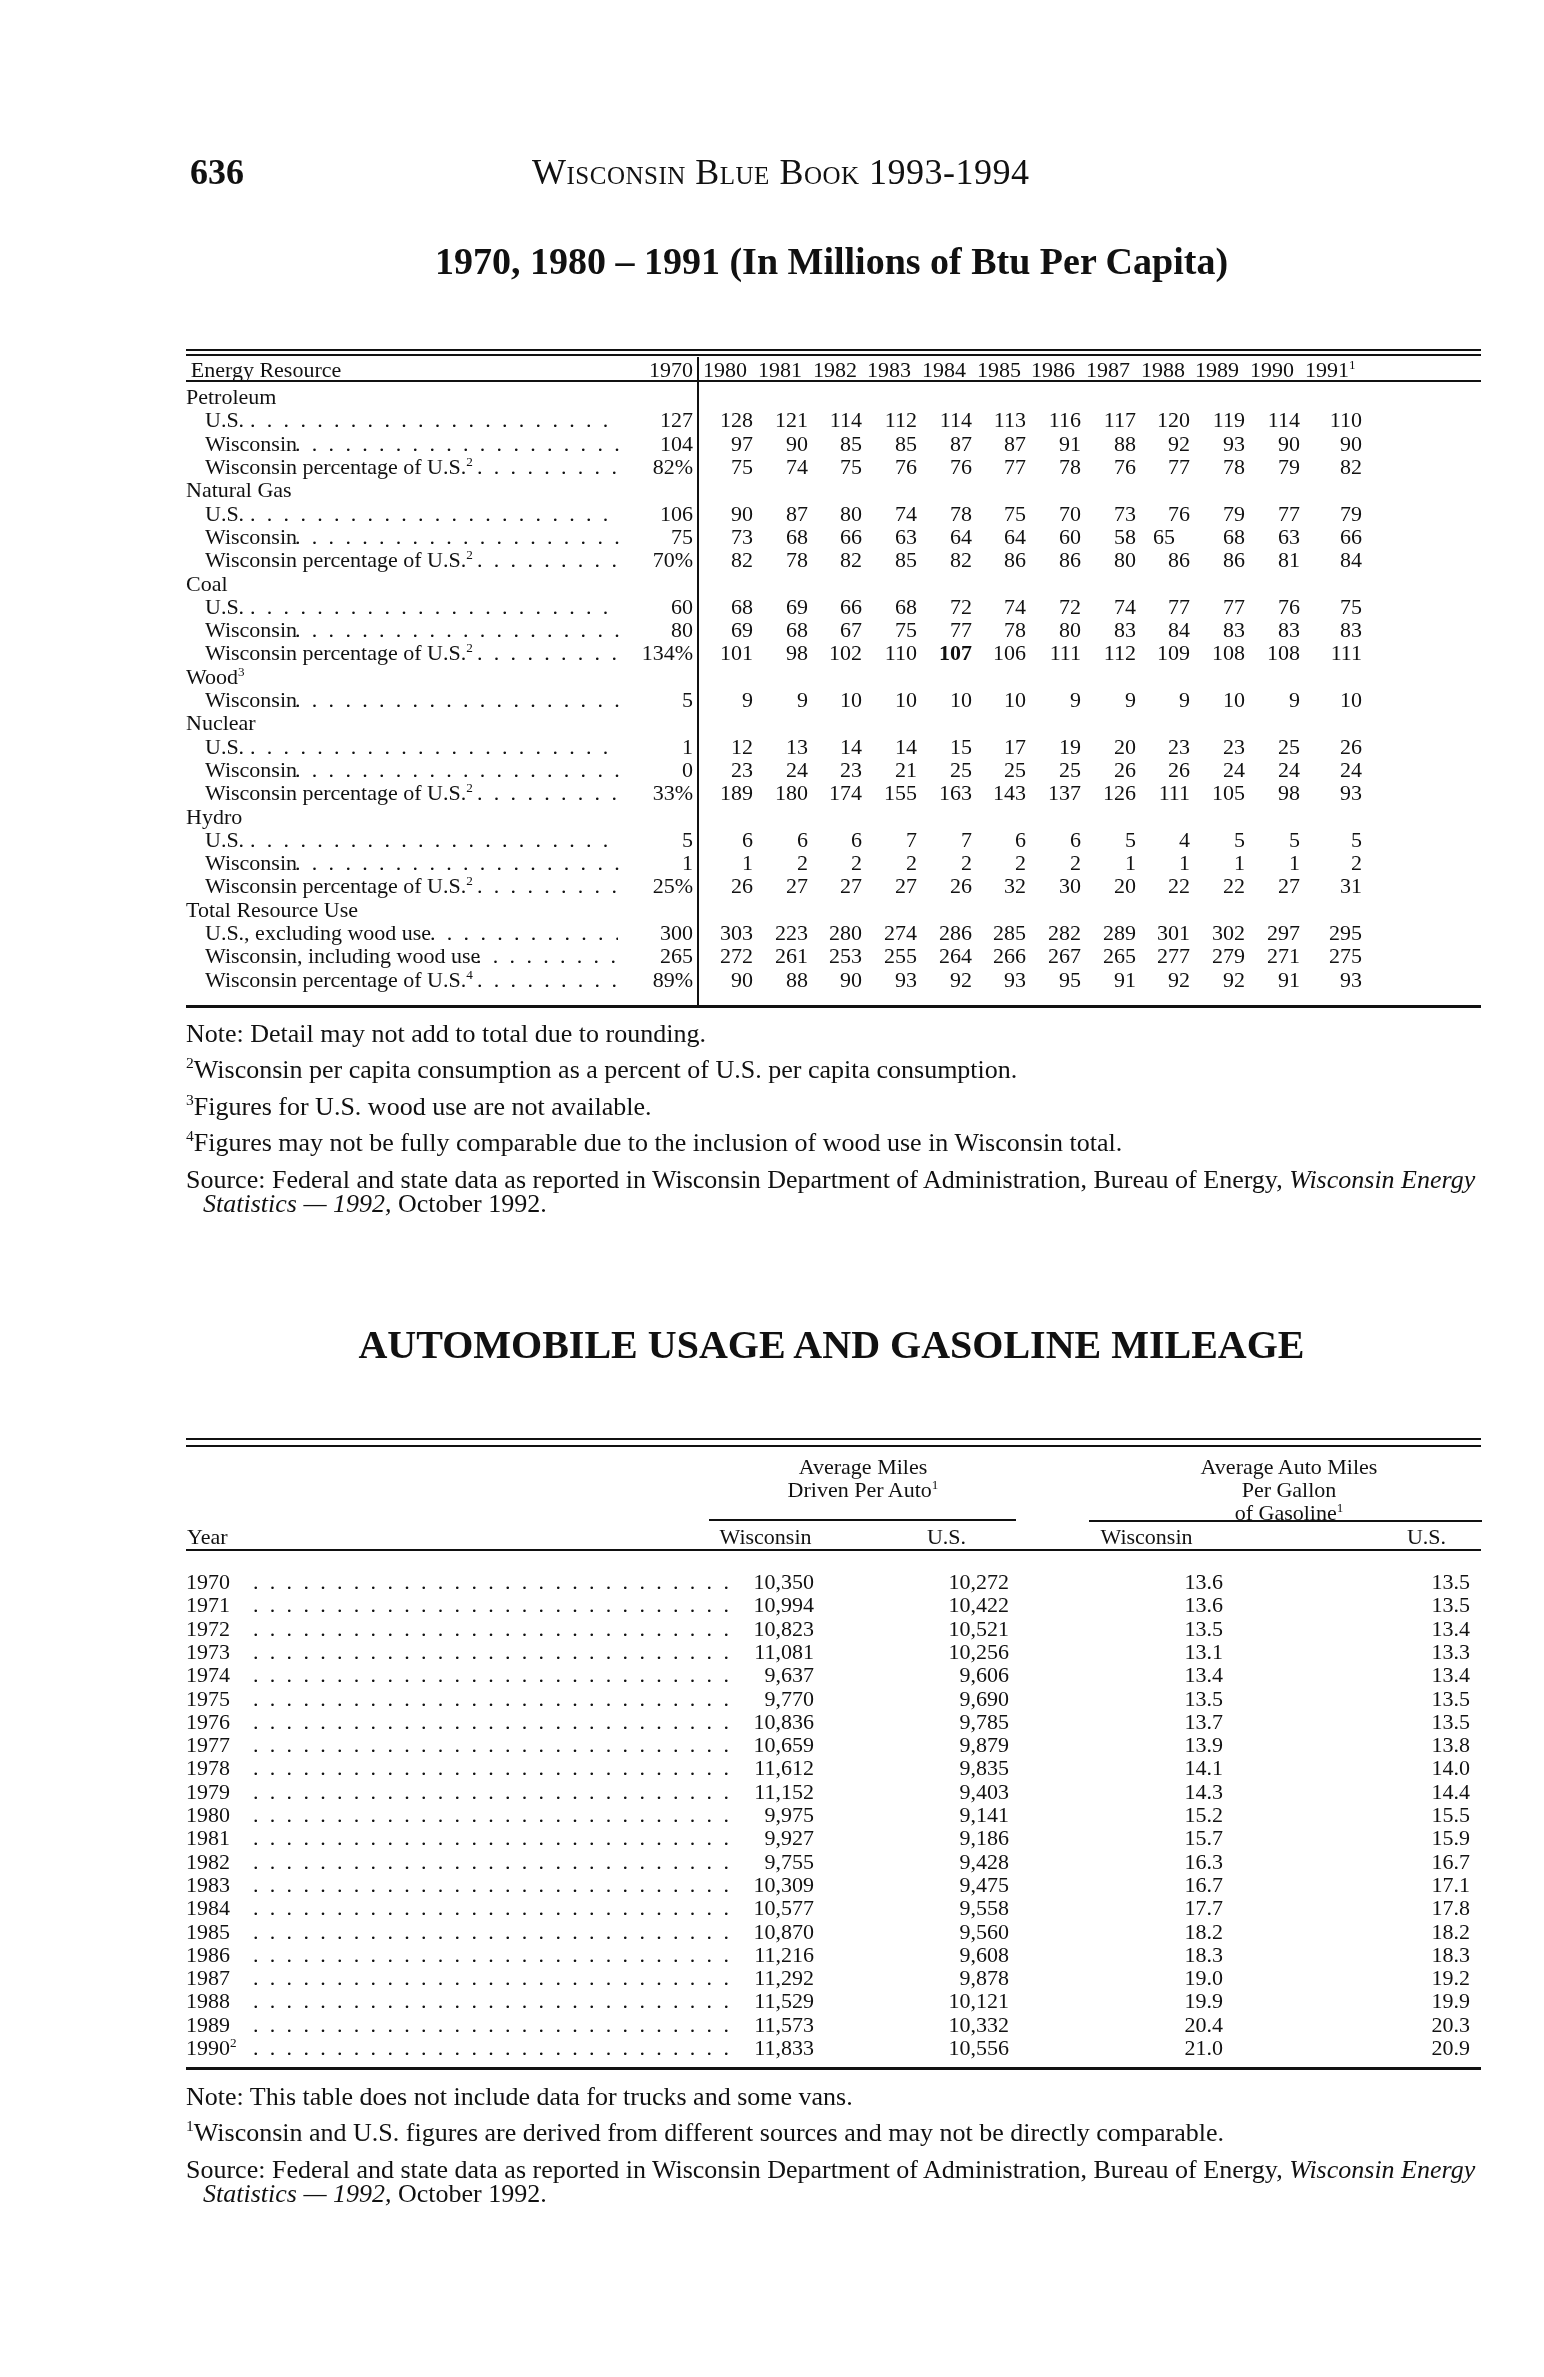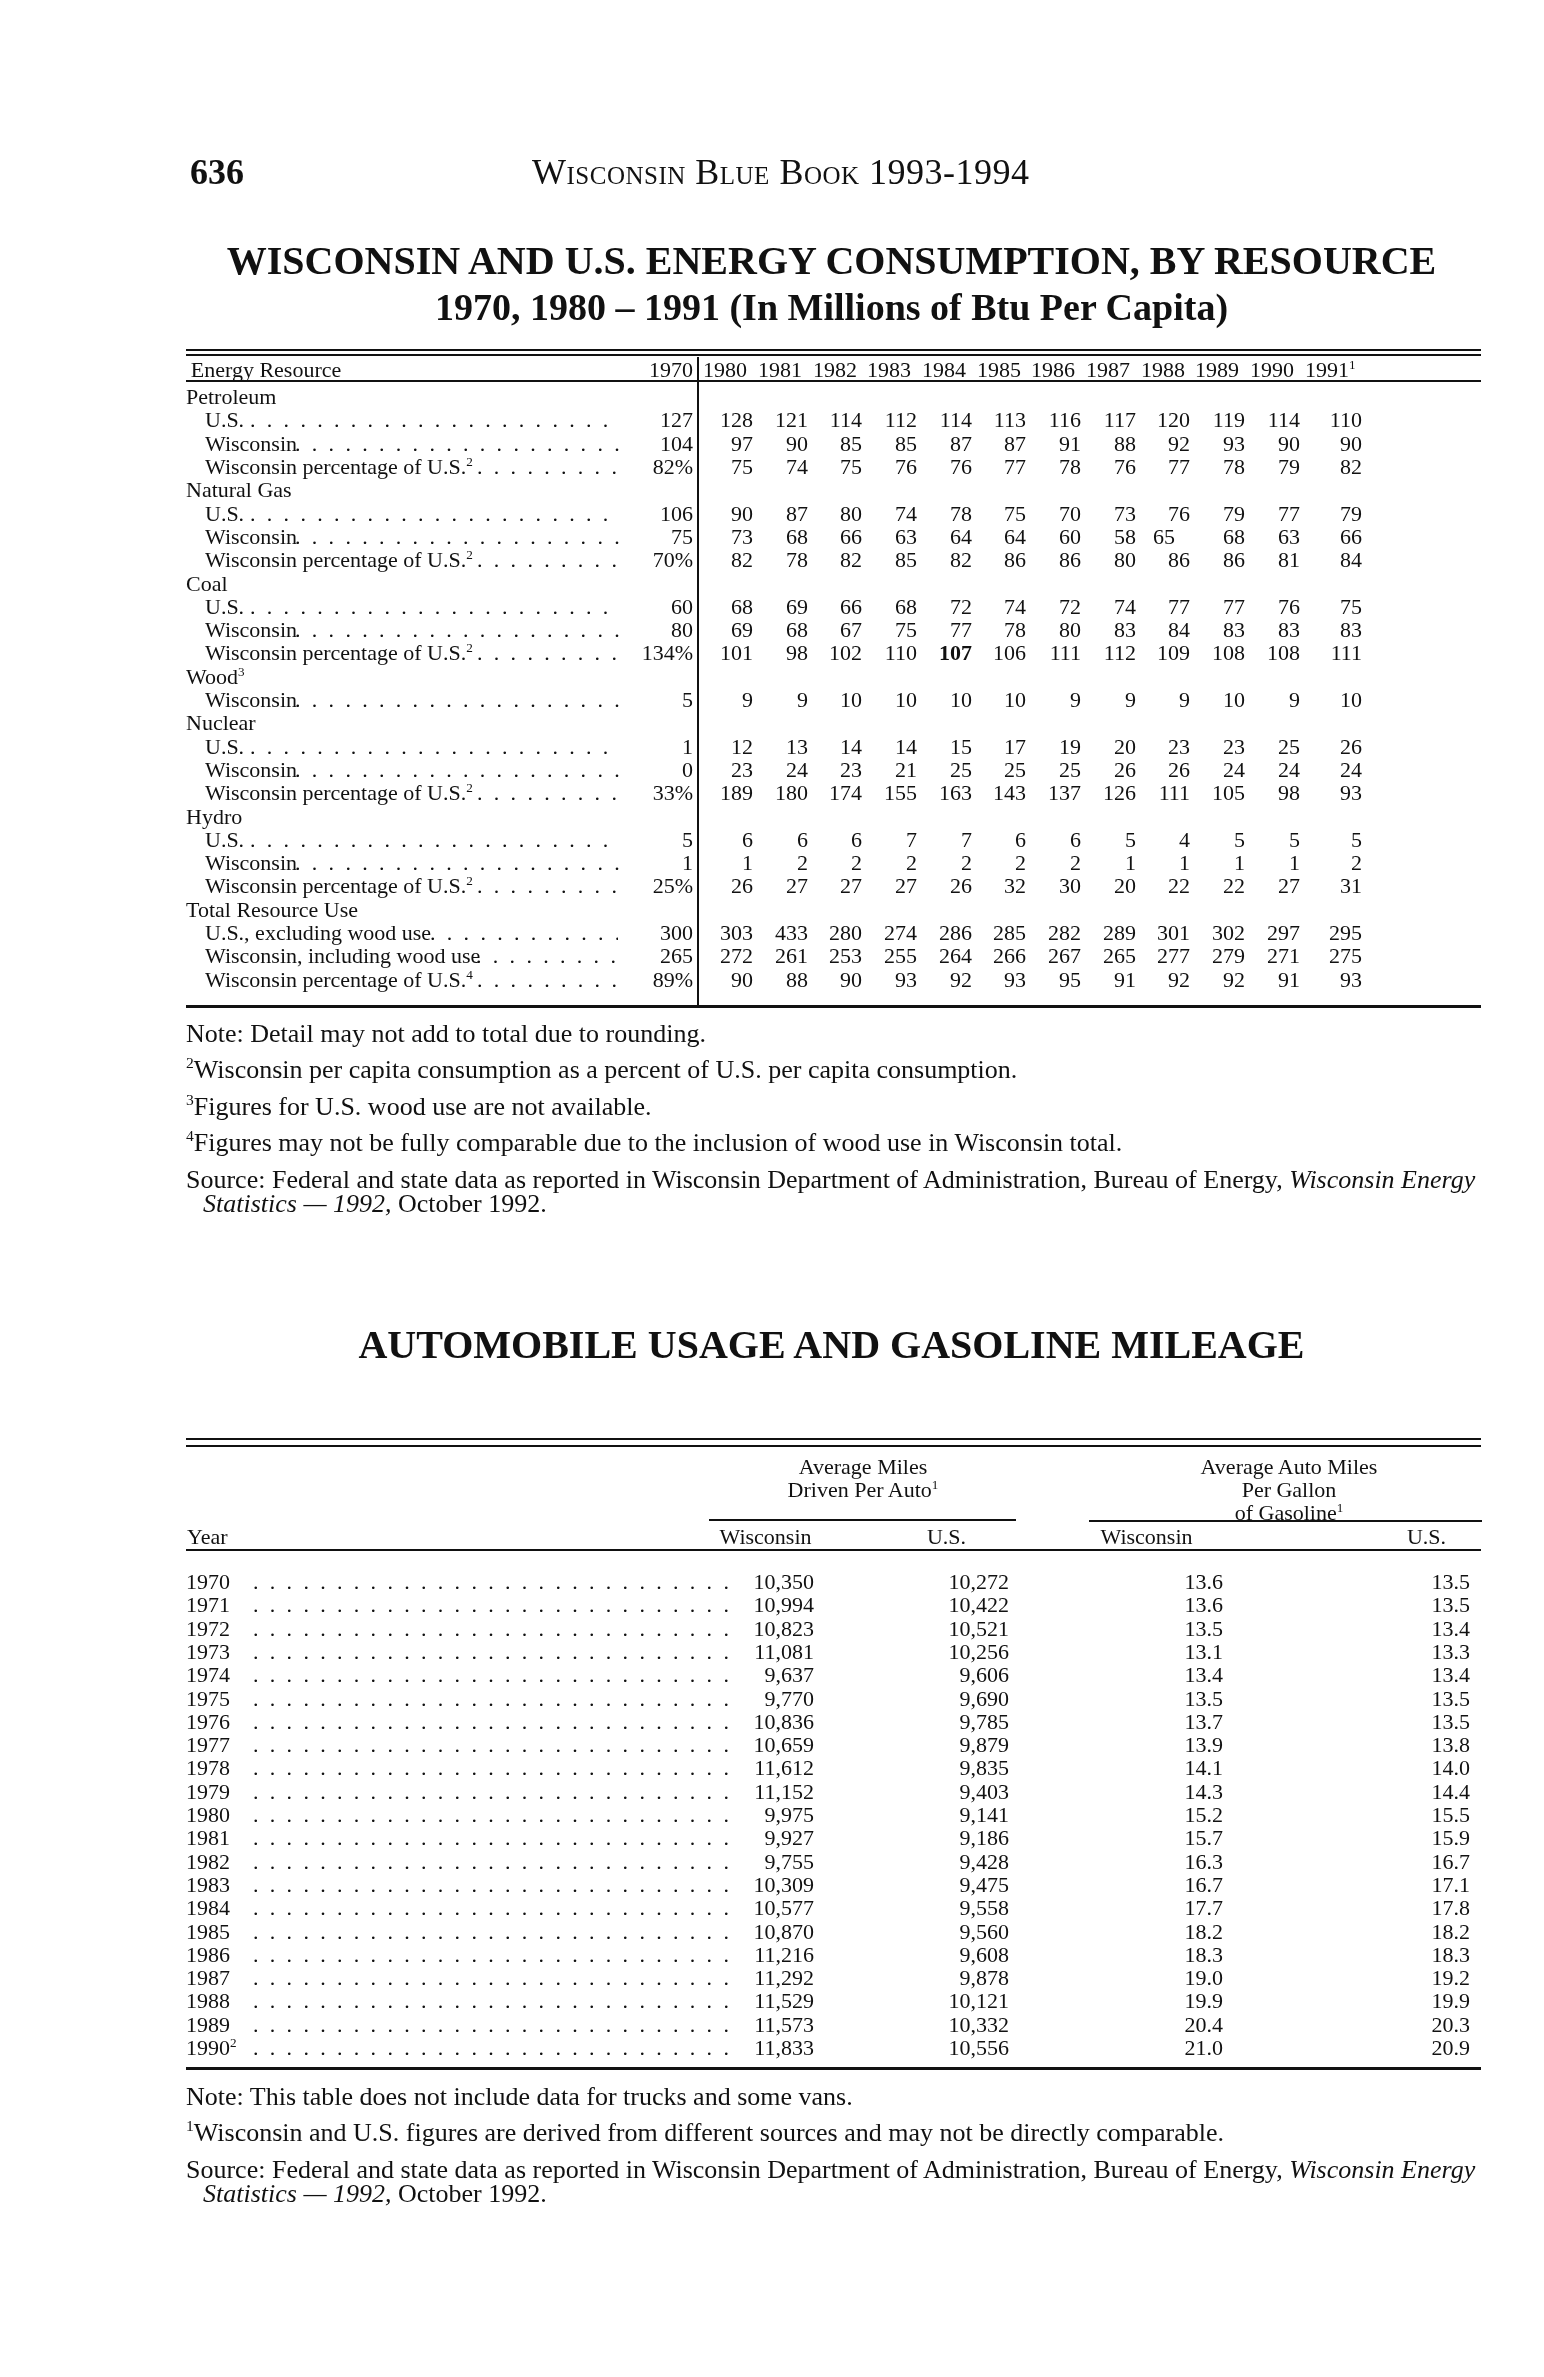--- a/index.html
+++ b/index.html
@@ -42,21 +42,20 @@
 </style>
 </head>
 <body>
 
 <div class="abs running-head">
   <span class="pgno">636</span>
   <span class="book">Wisconsin Blue Book 1993-1994</span>
 </div>
 
 <div class="abs title" style="top:238px;">
-  <span class="t-line">WISCONSIN AND U.S. ENERGY CONSUMPTION, BY RESOURCE</span>
   <span class="t-line" style="font-size:38px;">1970, 1980 – 1991 (In Millions of Btu Per Capita)</span>
 </div>
 
 <div class="rule" style="left:186px; top:349px; width:1295px; height:2.4px;"></div>
 <div class="rule" style="left:186px; top:354px; width:1295px; height:2.4px;"></div>
 <div class="rule" style="left:186px; top:380px; width:1295px; height:2.4px;"></div>
 <div class="rule" style="left:697px; top:357px; width:1.9px; height:650px;"></div>
 <div class="rule" style="left:186px; top:1005px; width:1295px; height:2.9px;"></div>
 
 <div id="t1-header" class="abs" style="left:186px; top:358px; width:1295px; height:22px;">
@@ -368,21 +367,21 @@
       <span class="vc" style="left: 1124px;">31</span>
     </div>
     <div class="t1-row" style="top: 898px;">
       <span class="lbl">Total Resource Use</span>
     </div>
     <div class="t1-row" style="top: 921px;">
       <span class="lbl sub">U.S., excluding wood use</span>
       <span class="dots" style="left: 244px; width: 188px;">. . . . . . . . . . . . . . . . . . . . . . . . . . . . . . . . . . . . . . . . . .</span>
       <span class="v70">300</span>
       <span class="vc" style="left: 515px;">303</span>
-      <span class="vc" style="left: 570px;">433</span>
+      <span class="vc" style="left: 570px;">223</span>
       <span class="vc" style="left: 624px;">280</span>
       <span class="vc" style="left: 679px;">274</span>
       <span class="vc" style="left: 734px;">286</span>
       <span class="vc" style="left: 788px;">285</span>
       <span class="vc" style="left: 843px;">282</span>
       <span class="vc" style="left: 898px;">289</span>
       <span class="vc" style="left: 952px;">301</span>
       <span class="vc" style="left: 1007px;">302</span>
       <span class="vc" style="left: 1062px;">297</span>
       <span class="vc" style="left: 1124px;">295</span>

